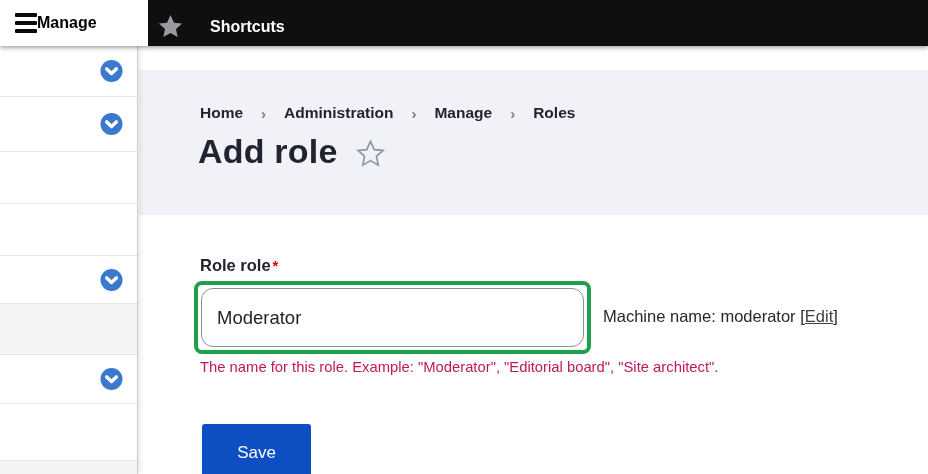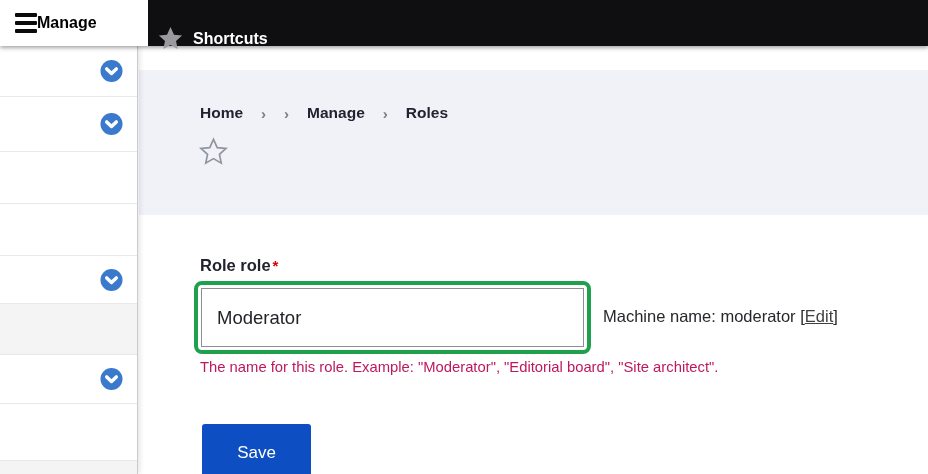--- a/index.html
+++ b/index.html
@@ -8,22 +8,22 @@
 
   
   .topbar { position:absolute; left:0; top:0; width:928px; height:46px;
             background:#0f0f11; box-shadow:0 2px 4px rgba(0,0,0,.35); z-index:10; }
   .manage-tab { position:absolute; left:0; top:0; width:148px; height:46px;
                 background:#ffffff; display:flex; align-items:center; 
                 padding-left:15px; cursor:pointer; }
   .hamburger { display:inline-flex; flex-direction:column; gap:4px; width:22px; }
   .hamburger i { display:block; height:4px; background:#0b0b0b; border-radius:1px; }
   .manage-label { font-size:16px; font-weight:bold; color:#000; }
-  .topbar-item { position:absolute; top:12px; height:53px; display:flex;
-                 align-items:center; gap:9px; cursor:pointer; }
+  .topbar-item { position:absolute; top:0; height:53px; display:flex;
+                 align-items:center; gap:26px; cursor:pointer; }
   .topbar-item .tb-label { font-size:16px; font-weight:bold; color:#fff; }
   .tb-shortcuts { left:157px; }
   .tb-admin { left:320px; }
 
   
   .sidebar { position:absolute; left:0; top:46px; width:138px; height:428px;
              background:#fff; border-right:1px solid #c9cbce;
              box-shadow:2px 0 5px rgba(0,0,0,.10); z-index:5; }
   .srow { position:relative; border-bottom:1px solid #e8e8e8; background:#fff; }
   .srow.gray { background:#f4f4f4; }
@@ -47,21 +47,21 @@
   .page-title { font-size:34px; font-weight:bold; color:#222330; letter-spacing:.2px; }
   .star-outline { width:31px; height:31px; margin-top:4px; cursor:pointer; }
 
   
   .field-label { position:absolute; left:61px; top:186px; font-size:16.5px;
                  font-weight:bold; color:#222330; }
   .req { color:#dc0000; font-size:15px; margin-left:2px; }
   .green-highlight { position:absolute; left:55px; top:211px; width:397px; height:73px;
                      border:4px solid #1fa04d; border-radius:8px; background:#fff;
                      padding:3px; }
-  .role-input { width:100%; height:100%; border:1px solid #8e8f94; border-radius:0;
+  .role-input { width:100%; height:100%; border:1px solid #8e8f94; border-radius:12px;
                 font-size:18.5px; color:#232429; padding:0 15px; outline:none;
                 font-family:"Liberation Sans","DejaVu Sans",sans-serif; }
   .machine-name { position:absolute; left:464px; top:237px; font-size:16.5px;
                   color:#26282c; white-space:nowrap; }
   .machine-name a { color:#404040; text-decoration:underline; cursor:pointer; }
   .description { position:absolute; left:61px; top:289px; font-size:14.8px;
                  color:#be185d; white-space:nowrap; }
   .save-btn { position:absolute; left:63px; top:354px; width:109px; height:58px;
               background:#0d4ec2; color:#fff; border:none; border-radius:3px;
               font-size:17px; font-weight:normal; cursor:pointer;
@@ -118,26 +118,28 @@
   <div class="srow r7"></div>
   <div class="srow r8 gray"></div>
 </div>
 
 <div class="content">
 
   <div class="hero">
     <nav class="breadcrumb">
       <span class="bc-item">Home</span>
       <span class="bc-sep">›</span>
+      <span class="bc-item">Administration</span>
       <span class="bc-sep">›</span>
       <span class="bc-item">Manage</span>
       <span class="bc-sep">›</span>
       <span class="bc-item">Roles</span>
     </nav>
     <div class="title-row">
+      <h1 class="page-title">Add role</h1>
       <svg class="star-outline" viewBox="0 0 24 24">
         <path d="M12 2.6l2.9 6.4 6.8.6-5.1 4.6 1.4 6.8L12 17.5 6 21l1.4-6.8-5.1-4.6 6.8-.6z" fill="none" stroke="#8e959e" stroke-width="1.3"></path>
       </svg>
     </div>
   </div>
 
   <div class="field-label">
     <span>Role role</span><span class="req">*</span>
   </div>
 

